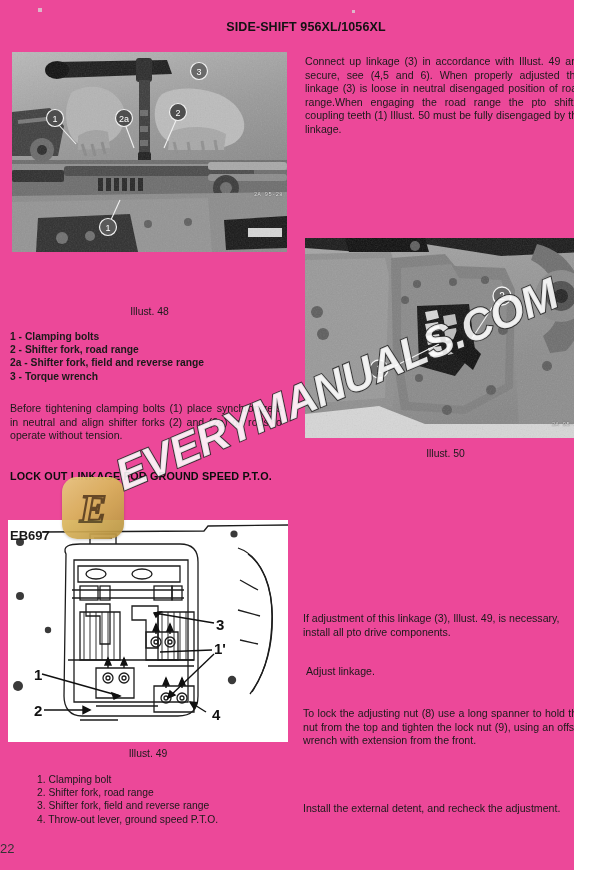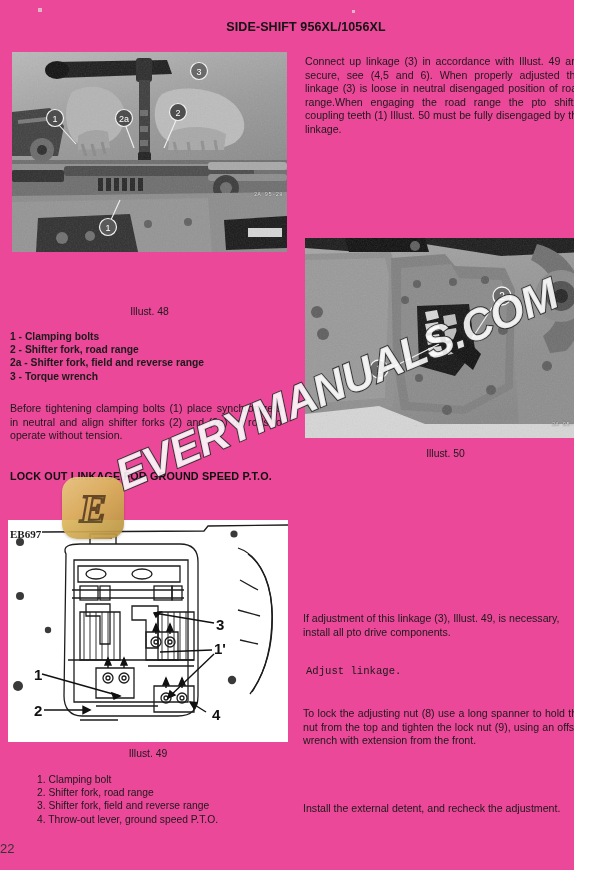--- a/index.html
+++ b/index.html
@@ -89,24 +89,24 @@
   }
 
   
   .linedraw {
     position: absolute;
     overflow: hidden;
     background: #ffffff;
   }
   .draw-code {
     position: absolute;
-    font-size: 11px;
+    font-size: 13px;
     font-weight: bold;
     color: #1a1a1a;
-    font-family: Liberation Serif, serif;
+    font-family: Liberation Sans, sans-serif;
   }
 
   
   #watermark {
     position: absolute;
     left: 0; top: 0;
     width: 612px; height: 870px;
     pointer-events: none;
   }
   .wm-text {
@@ -481,21 +481,21 @@
       </g>
     </svg>
     <div class="corner-code" style="right:5px; bottom:10px;">2A 95-29</div>
   </div>
 
   <div class="caption" style="left:305px; top:448px; width:281px;">Illust. 50</div>
 
 
   <div class="body-text nojust" style="left:303px; top:612px; width:280px;">If adjustment of this linkage (3), Illust. 49, is necessary, install all pto drive components.</div>
 
-  <div class="body-text nojust" style="left:306px; top:665px; width:280px;font-family:Liberation Mono, monospace;">Adjust linkage.</div>
+  <div class="body-text nojust" style="left:306px; top:665px; width:280px;">Adjust linkage.</div>
 
   <div class="body-text" style="left:303px; top:707px; width:280px;">To lock the adjusting nut (8) use a long spanner to hold the nut from the top and tighten the lock nut (9), using an offset wrench with extension from the front.</div>
 
   <div class="body-text" style="left:303px; top:802px; width:280px;">Install the external detent, and recheck the adjustment.</div>
 
   <div class="page-number">22</div>
 
   <div id="watermark">
     <div class="wm-logo">
       <div class="wm-logo-e">E</div>

